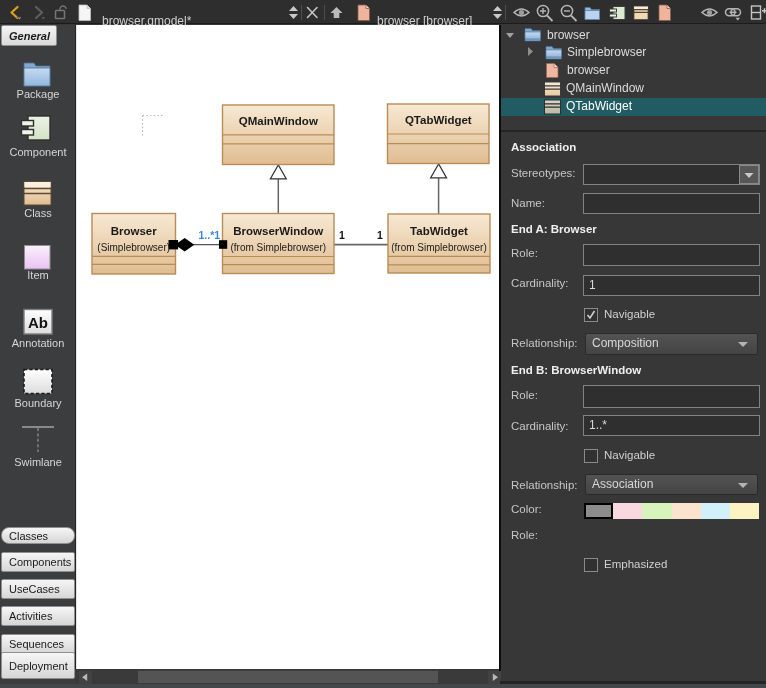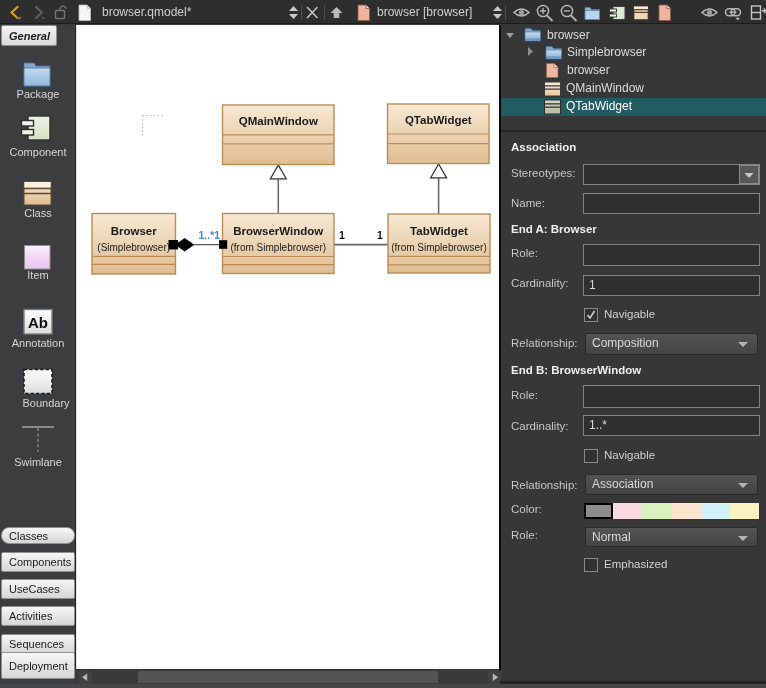--- a/index.html
+++ b/index.html
@@ -2,21 +2,21 @@
 <html><head>
 <meta charset="utf-8">
 <style>
 * { margin:0; padding:0; box-sizing:border-box; }
 html,body { width:766px; height:688px; overflow:hidden; background:#373737;
   font-family:"Liberation Sans", sans-serif; font-size:12px; color:#d2d2d2; }
 .abs { position:absolute; }
 #toolbar { position:absolute; left:0; top:0; width:766px; height:24px;
   background:#2e2e2e; border-bottom:1px solid #1c1c1c; }
 .tsep { position:absolute; top:5px; width:1px; height:15px; background:#4d4d4d; }
-.ttext { position:absolute; top:5px; font-size:12px; color:#cfcfcf; white-space:nowrap; }
+.ttext { position:absolute; top:14px; font-size:12px; color:#cfcfcf; white-space:nowrap; }
 #sidebar { position:absolute; left:0; top:25px; width:76px; height:663px; background:#3b3d3e; }
 #genhdr { position:absolute; left:1px; top:0px; width:56px; height:21px;
   background:linear-gradient(#f4f4f4,#dadada); border:1px solid #8f8f8f; border-radius:2px;
   color:#1a1a1a; font-style:italic; font-weight:bold; font-size:11px; line-height:20px; padding-left:7px; }
 .toollbl { position:absolute; width:76px; text-align:center; color:#d6d6d6; font-size:11px; }
 .secbtn { position:absolute; left:1px; width:74px;
   background:linear-gradient(#f6f6f6,#d6d6d6); border:1px solid #8f8f8f; border-radius:2px;
   color:#1a1a1a; font-size:11px; padding-left:7px; display:flex; align-items:center; }
 #canvas { position:absolute; left:76px; top:25px; width:423px; height:644px; background:#ffffff;
   border-left:1px solid #e4e4e4; }
@@ -162,21 +162,21 @@
         <stop offset="0" stop-color="#ffffff"></stop>
           <stop offset="1" stop-color="#dcdcdc"></stop>
       </linearGradient>
     </defs>
   </svg>
   <div class="toollbl" style="top:63px;">Package</div>
   <div class="toollbl" style="top:121px;">Component</div>
   <div class="toollbl" style="top:182px;">Class</div>
   <div class="toollbl" style="top:244px;">Item</div>
   <div class="toollbl" style="top:311.5px;">Annotation</div>
-  <div class="toollbl" style="top:371.5px;margin-left:8px;">Boundary</div>
+  <div class="toollbl" style="top:371.5px;">Boundary</div>
   <div class="toollbl" style="top:430.5px;">Swimlane</div>
   <div class="secbtn" style="top:502px; height:17px;border-radius:8px;">Classes</div>
   <div class="secbtn" style="top:526.5px; height:20px;">Components</div>
   <div class="secbtn" style="top:553.5px; height:20px;">UseCases</div>
   <div class="secbtn" style="top:581px; height:20px;">Activities</div>
   <div class="secbtn" style="top:608.5px; height:20px;">Sequences</div>
   <div class="secbtn" style="top:627px; height:27px;">Deployment</div>
 </div>
 <div id="canvas">
   <svg class="abs" style="left:0;top:0" width="423" height="644" viewBox="0 0 423 644">
@@ -328,16 +328,15 @@
   <div class="plabel" style="top:477.5px;">Color:</div>
   <div class="abs" style="left:82.7px; top:477.5px; width:175.8px; height:16.2px; display:flex;">
     <div style="width:29.3px; background:#8c8c8c; border:2px solid #000;"></div>
     <div style="width:29.3px; background:#fad8e0;"></div>
     <div style="width:29.3px; background:#d9f3bc;"></div>
     <div style="width:29.3px; background:#fce3cd;"></div>
     <div style="width:29.3px; background:#d1f0fa;"></div>
     <div style="width:29.3px; background:#fdf3c2;"></div>
   </div>
   <div class="plabel" style="top:504px;">Role:</div>
-  <div class="pcombo" style="top:501.5px; height:20.5px;">Normal</div>
   <div class="cbox" style="top:532.5px;"></div>
   <div class="cblabel" style="top:532.5px;">Emphasized</div>
 </div>
 
 </body></html>

